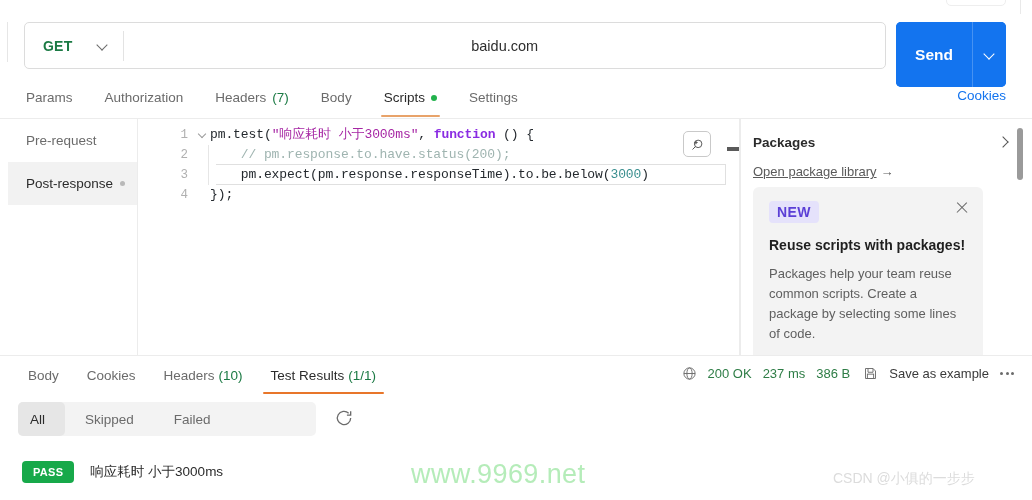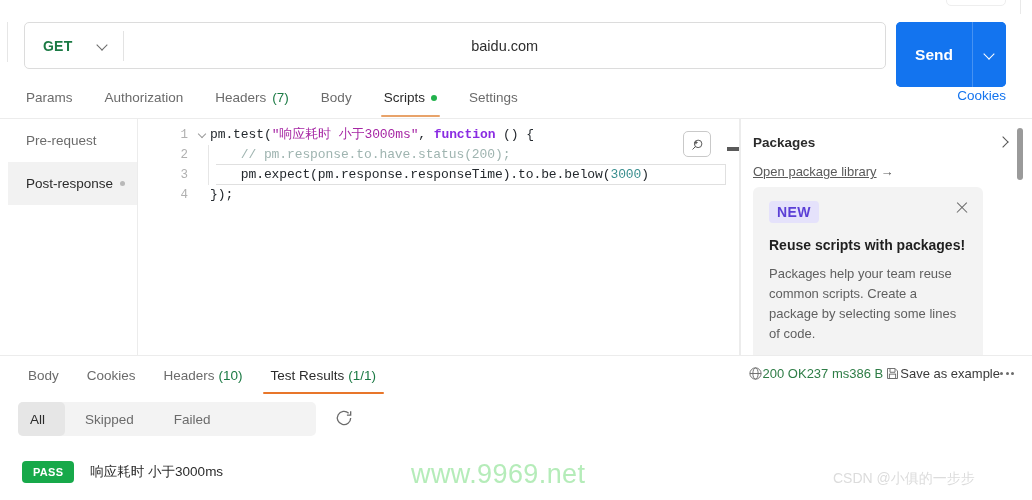--- a/index.html
+++ b/index.html
@@ -217,21 +217,21 @@
   }
   .rsp-tab.active { color: #2b2b2b; }
   .rsp-tab.active::after {
     content: ""; position: absolute; left: 6px; right: 6px; bottom: -6px;
     height: 2px; background: #e8762a; border-radius: 1px;
   }
   .rsp-tab .cnt { color: #1b7a44; }
 
   .status-bar {
     position: absolute; right: 18px; top: 362px; height: 22px;
-    display: flex; align-items: center; gap: 0;
+    display: flex; align-items: center; gap: 11px;
     font-size: 13px; color: #2e7d46;
   }
   .status-bar .lbl-dark { color: #3a3a3a; }
   .status-bar .sep-pad { padding-left: 2px; }
   .icon-sq { display: inline-flex; align-items: center; justify-content: center; }
   .dots3 { display: flex; gap: 2.5px; align-items: center; cursor: pointer; }
   .dots3 span { width: 3px; height: 3px; border-radius: 50%; background: #6b6b6b; display: block; }
 
   
   .filters {

